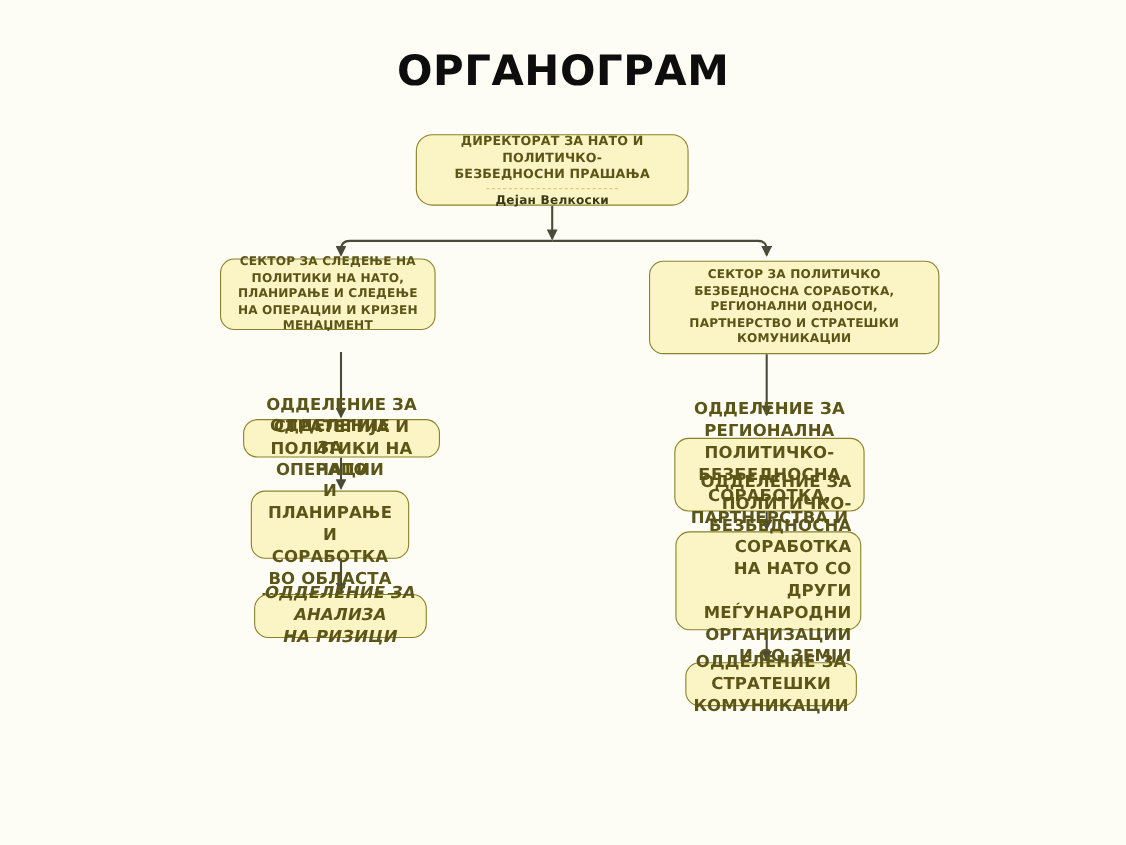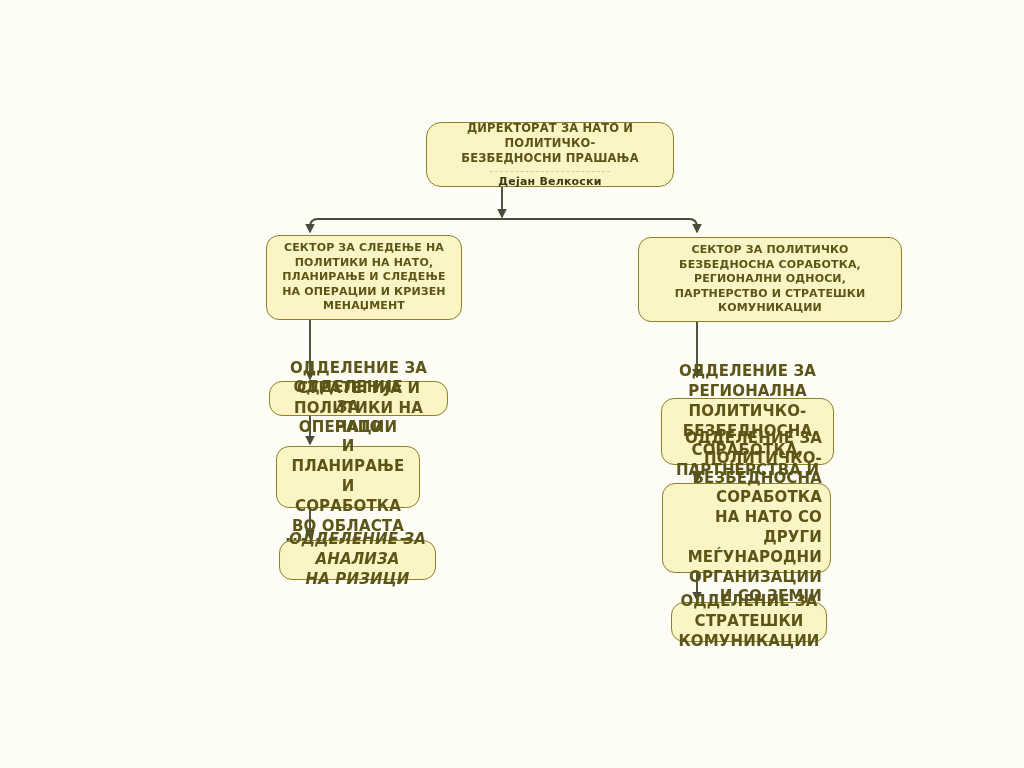--- a/index.html
+++ b/index.html
@@ -45,21 +45,20 @@
     border-radius: 13px;
     display: flex;
     flex-direction: column;
     align-items: center;
     justify-content: center;
     text-align: center;
     color: #5c5518;
     font-weight: bold;
     letter-spacing: 0.2px;
     padding: 2px 8px;
-    margin-left: 48px;
   }
   .node.root {
     border-radius: 15px;
   }
   .node-title {
     line-height: 1.32;
     white-space: pre-line;
   }
   .root .node-title {
     font-size: 11.5px;
@@ -84,20 +83,21 @@
     font-weight: bold;
     color: #3a3a18;
     letter-spacing: 0.2px;
   }
 </style>
 </head>
 <body>
 
 <div id="chart-root">
 
+  <div class="page-title">ОРГАНОГРАМ</div>
 
   <svg id="connector-layer" viewBox="0 0 1024 768" width="1024" height="768">
     <defs>
       <marker id="arrow" viewBox="0 0 10 10" refX="8.5" refY="5" markerWidth="5.2" markerHeight="5.2" orient="auto-start-reverse">
         <path d="M 0 0 L 10 5 L 0 10 z" fill="#4a4a38"></path>
       </marker>
     </defs>
     <g fill="none" stroke="#4a4a38" stroke-width="1.9" stroke-linecap="butt">
 
       <path d="M 502 187 L 502 217" marker-end="url(#arrow)"></path>
@@ -115,21 +115,21 @@
     </g>
   </svg>
 
   <div class="node root" style="left:378px; top:122px; width:248px; height:65px;">
     <div class="node-title">ДИРЕКТОРАТ ЗА НАТО И ПОЛИТИЧКО-
 БЕЗБЕДНОСНИ ПРАШАЊА</div>
     <div class="node-divider"></div>
     <div class="node-person">Дејан Велкоски</div>
   </div>
 
-  <div class="node sector" style="left:218px; top:235px; width:196px; height:85px;">
+  <div class="node sector" style="left:200px; top:235px; width:196px; height:65px;">
     <div class="node-title">СЕКТОР ЗА СЛЕДЕЊЕ НА
 ПОЛИТИКИ НА НАТО,
 ПЛАНИРАЊЕ И СЛЕДЕЊЕ
 НА ОПЕРАЦИИ И КРИЗЕН
 МЕНАЏМЕНТ</div>
   </div>
 
   <div class="node sector" style="left:590px; top:237px; width:264px; height:85px;">
     <div class="node-title">СЕКТОР ЗА ПОЛИТИЧКО
 БЕЗБЕДНОСНА СОРАБОТКА,

